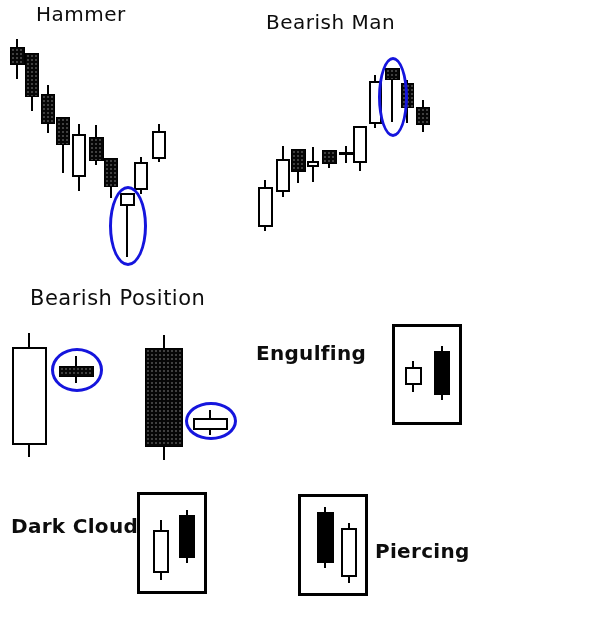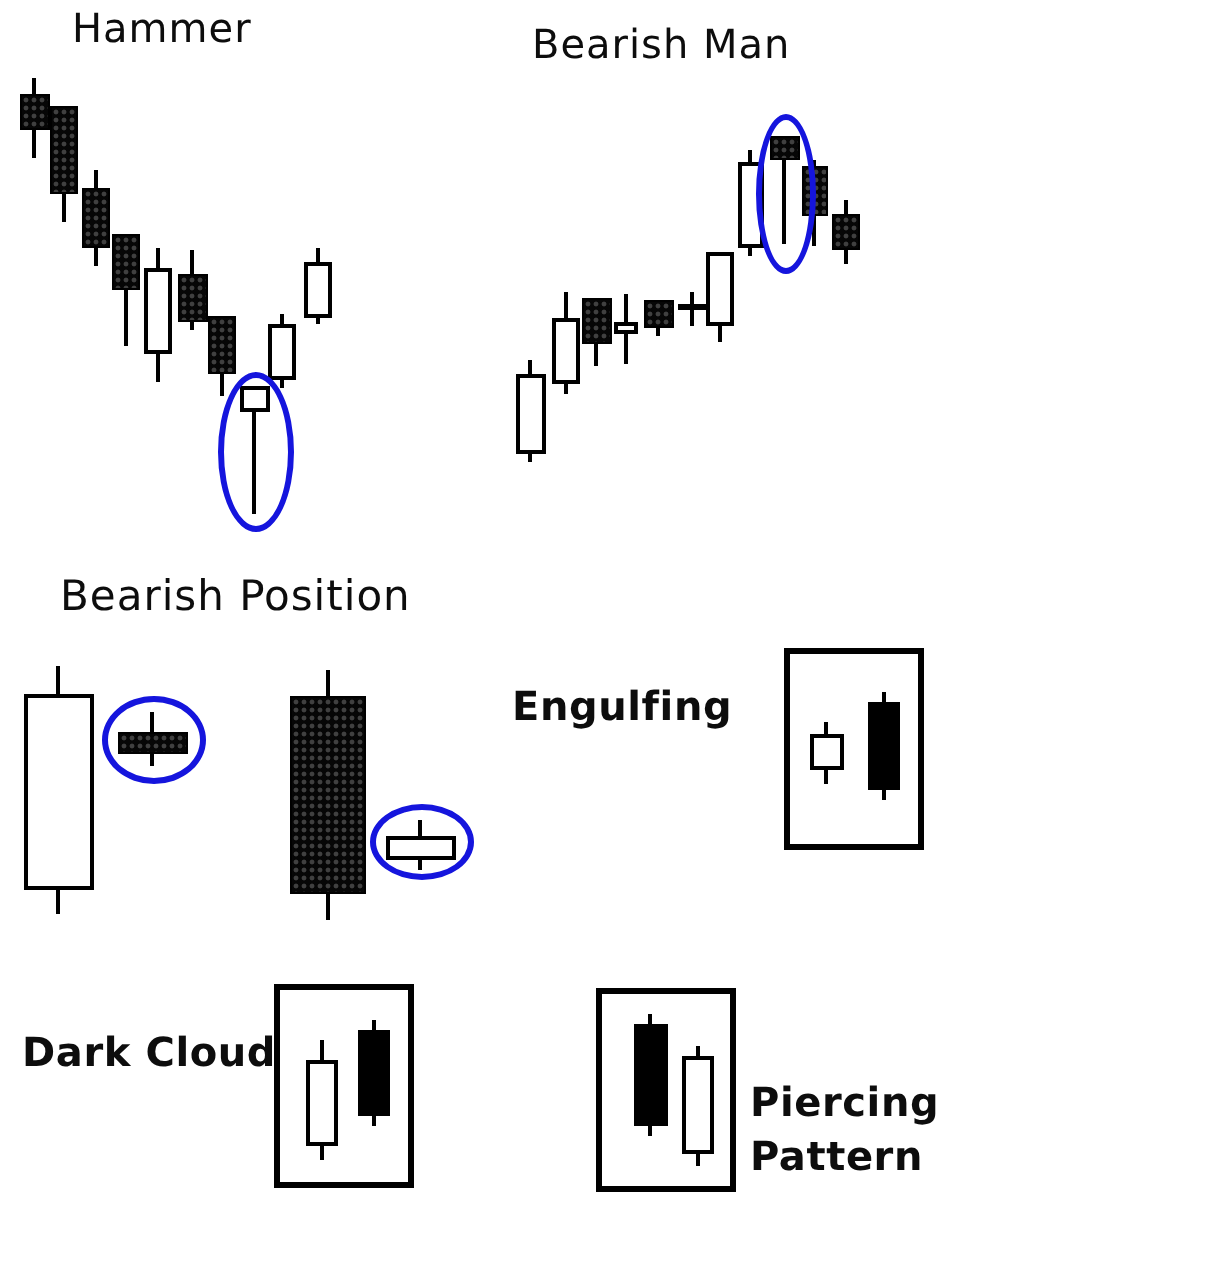--- a/index.html
+++ b/index.html
@@ -136,14 +136,13 @@
 <div class="title" id="title-harami">Bearish Position</div>
 
 <div class="label-block" id="label-bearish">
   <div>Engulfing</div>
 </div>
 <div class="label-block" id="label-darkcloud">
   <div>Dark Cloud</div>
 </div>
 <div class="label-block" id="label-piercing">
   <div>Piercing</div>
-  <div>Pattern</div>
 </div>
 
 </body></html>

